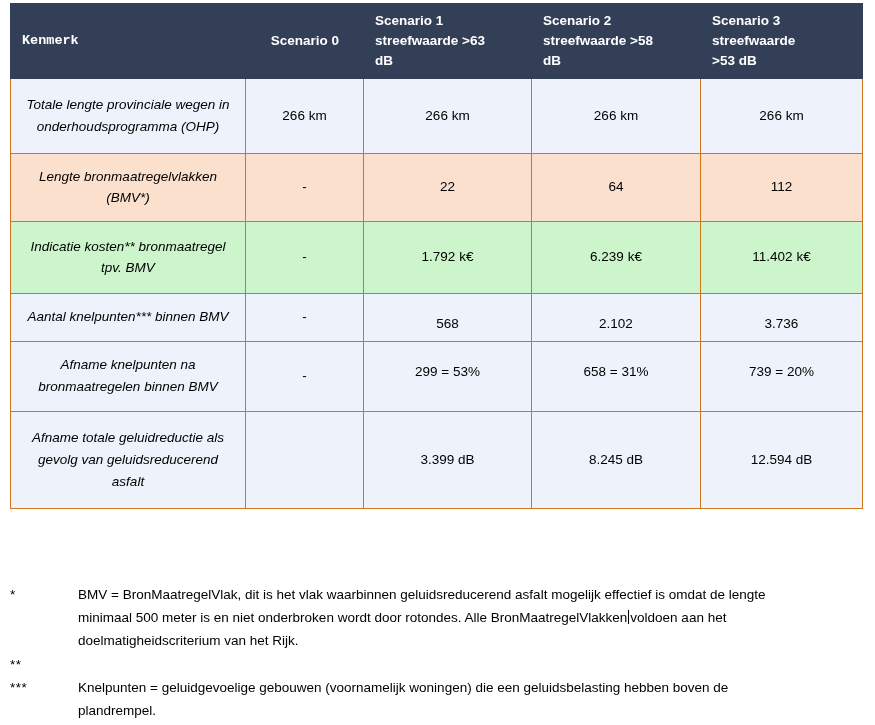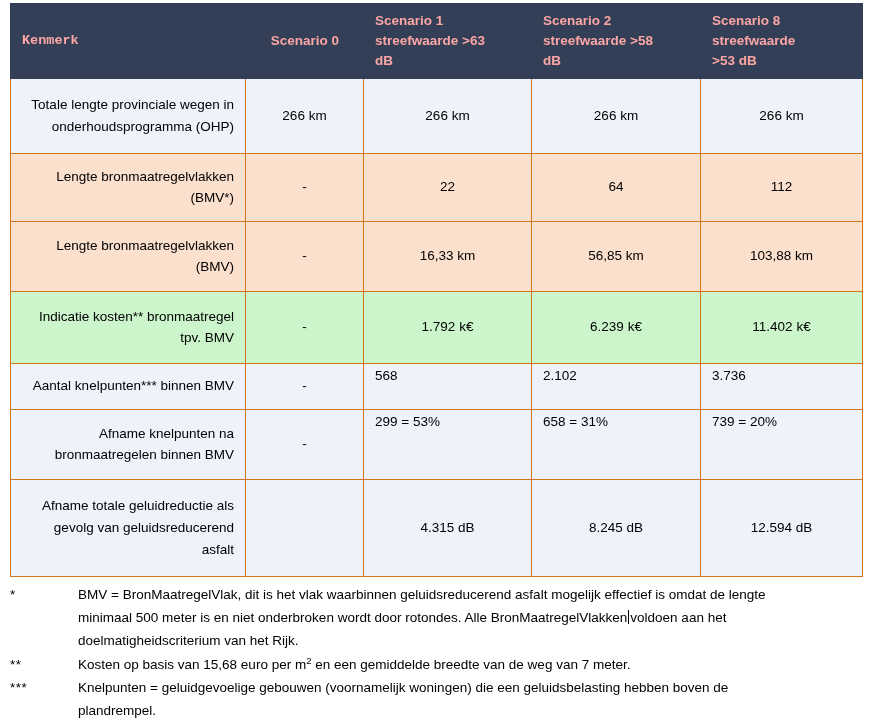--- a/index.html
+++ b/index.html
@@ -34,21 +34,21 @@
   }
 
   table.scenario-table col.c-kenmerk  { width: 235px; }
   table.scenario-table col.c-s0       { width: 118px; }
   table.scenario-table col.c-s1       { width: 168px; }
   table.scenario-table col.c-s2       { width: 169px; }
   table.scenario-table col.c-s3       { width: 162px; }
 
   thead th {
     background: #323f56;
-    color: #fca5a5;
+    color: #ffffff;
     font-weight: bold;
     font-size: 13.5px;
     line-height: 1.48;
     border: 1px solid #323f56;
     padding: 7px 10px 7px 11px;
     height: 62px;
     box-sizing: border-box;
   }
   th.h-kenmerk {
     text-align: left;
@@ -66,31 +66,32 @@
   }
 
   tbody td {
     border: 1px solid #d2761e;
     padding: 6px 11px;
     font-size: 13.5px;
     line-height: 1.62;
     box-sizing: border-box;
   }
   td.label-cell {
-    text-align: right;
-    vertical-align: middle;
+    text-align: center;
+    vertical-align: middle;
+    font-style: italic;
   }
   td.val-cell {
     text-align: center;
     vertical-align: middle;
   }
   td.val-top {
-    text-align: left;
+    text-align: center;
     vertical-align: top;
-    padding-top: 1px;
+    padding-top: 19px;
   }
   td.val-mid {
     text-align: center;
     vertical-align: middle;
   }
 
   tr.row-blue  td { background: #eef2fa; }
   tr.row-peach td { background: #fce0ce; }
   tr.row-green td { background: #ccf5cc; }
 
@@ -159,21 +160,21 @@
           <div>Scenario 1</div>
           <div>streefwaarde &gt;63</div>
           <div>dB</div>
         </th>
         <th class="h-scen">
           <div>Scenario 2</div>
           <div>streefwaarde &gt;58</div>
           <div>dB</div>
         </th>
         <th class="h-scen">
-          <div>Scenario 8</div>
+          <div>Scenario 3</div>
           <div>streefwaarde</div>
           <div>&gt;53 dB</div>
         </th>
       </tr>
     </thead>
     <tbody>
 
       <tr class="row-blue r1">
         <td class="label-cell">Totale lengte provinciale wegen in onderhoudsprogramma (OHP)</td>
         <td class="val-cell">266 km</td>
@@ -183,27 +184,20 @@
       </tr>
 
       <tr class="row-peach r2">
         <td class="label-cell">Lengte bronmaatregelvlakken (BMV*)</td>
         <td class="val-cell">-</td>
         <td class="val-cell">22</td>
         <td class="val-cell">64</td>
         <td class="val-cell">112</td>
       </tr>
 
-      <tr class="row-peach r3">
-        <td class="label-cell">Lengte bronmaatregelvlakken (BMV)</td>
-        <td class="val-cell">-</td>
-        <td class="val-cell">16,33 km</td>
-        <td class="val-cell">56,85 km</td>
-        <td class="val-cell">103,88 km</td>
-      </tr>
 
       <tr class="row-green r4">
         <td class="label-cell">Indicatie kosten** bronmaatregel tpv. BMV</td>
         <td class="val-cell">-</td>
         <td class="val-cell">1.792 k€</td>
         <td class="val-cell">6.239 k€</td>
         <td class="val-cell">11.402 k€</td>
       </tr>
 
       <tr class="row-blue r5">
@@ -218,42 +212,41 @@
         <td class="label-cell">Afname knelpunten na bronmaatregelen binnen BMV</td>
         <td class="val-mid">-</td>
         <td class="val-top">299 = 53%</td>
         <td class="val-top">658 = 31%</td>
         <td class="val-top">739 = 20%</td>
       </tr>
 
       <tr class="row-blue r7">
         <td class="label-cell">Afname totale geluidreductie als gevolg van geluidsreducerend asfalt</td>
         <td class="val-cell"></td>
-        <td class="val-cell">4.315 dB</td>
+        <td class="val-cell">3.399 dB</td>
         <td class="val-cell">8.245 dB</td>
         <td class="val-cell">12.594 dB</td>
       </tr>
 
     </tbody>
   </table>
 
   <div class="footnotes">
 
     <div class="fn-row">
       <div class="fn-mark">*</div>
       <div class="fn-text">
         <span>BMV = BronMaatregelVlak, dit is het vlak waarbinnen geluidsreducerend asfalt mogelijk effectief is</span>
         <span>omdat de lengte minimaal 500 meter is en niet onderbroken wordt door rotondes. Alle</span>
         <span>BronMaatregelVlakken</span><span class="caret"></span><span>voldoen aan het doelmatigheidscriterium van het Rijk.</span>
       </div>
     </div>
 
     <div class="fn-row">
       <div class="fn-mark">**</div>
-      <div class="fn-text"><span>Kosten op basis van 15,68 euro per m</span><sup class="sq">2</sup><span> en een gemiddelde breedte van de weg van 7 meter.</span></div>
     </div>
 
     <div class="fn-row">
       <div class="fn-mark">***</div>
       <div class="fn-text">
         <span>Knelpunten = geluidgevoelige gebouwen (voornamelijk woningen) die een geluidsbelasting hebben</span>
         <span>boven de plandrempel.</span>
       </div>
     </div>
 

